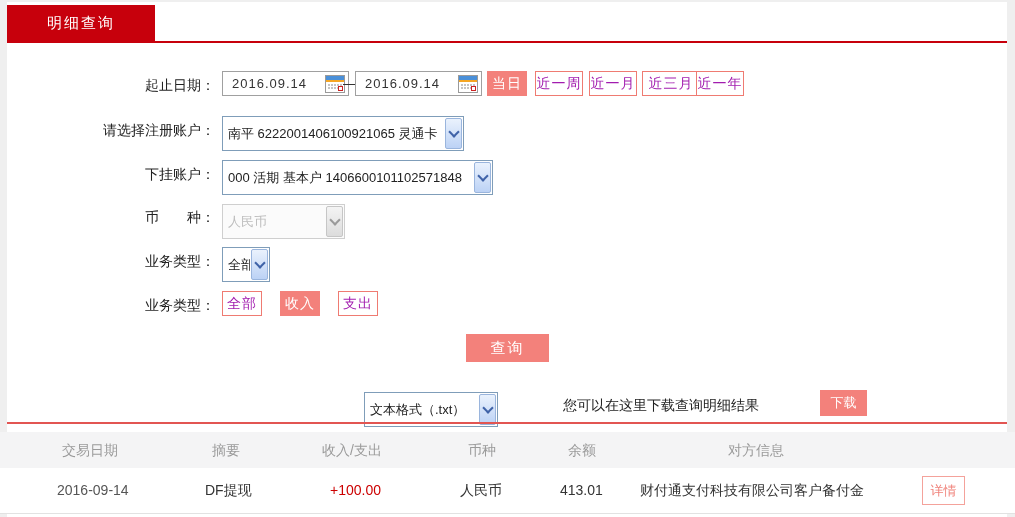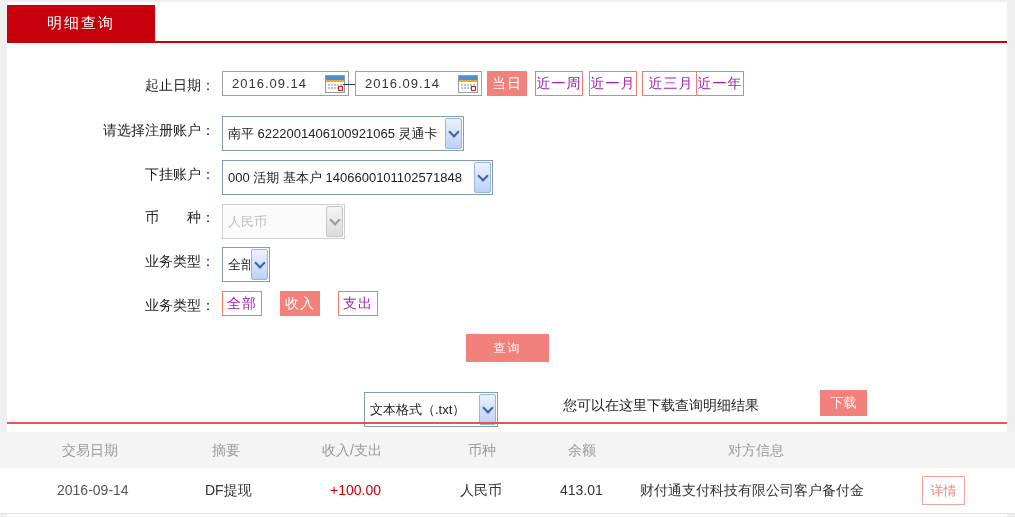--- a/index.html
+++ b/index.html
@@ -58,21 +58,21 @@
     display:flex;align-items:center;justify-content:center;
   }
   .chev{width:6px;height:6px;border-right:2px solid #3f63a8;border-bottom:2px solid #3f63a8;transform:rotate(45deg);margin-top:-3px;}
   .xpsel.disabled{border-color:#cfcfcf;background:#fbfbfb;cursor:default;}
   .xpsel.disabled .sval{color:#bdbdbd;}
   .xpsel.disabled .abox{background:linear-gradient(#f4f4f4,#dcdcdc);border-color:#c6c6c6;}
   .xpsel.disabled .chev{border-color:#9a9a9a;}
 
   .query-btn{
     position:absolute;left:466px;top:334px;width:83px;height:28px;
-    background:#f3817b;color:#ffffff;font-size:12px;letter-spacing:2px;
+    background:#f3817b;color:#ffffff;font-size:15px;letter-spacing:2px;
     border:none;display:flex;align-items:center;justify-content:center;cursor:pointer;
   }
 
   
   .dl-label{position:absolute;left:190px;top:397px;font-size:14px;color:#222;}
   .dl-hint{position:absolute;left:563px;top:397px;font-size:14px;color:#222;}
   .dl-btn{
     position:absolute;left:820px;top:390px;width:47px;height:26px;
     background:#f3817b;color:#fff;font-size:13px;
     display:flex;align-items:center;justify-content:center;cursor:pointer;

